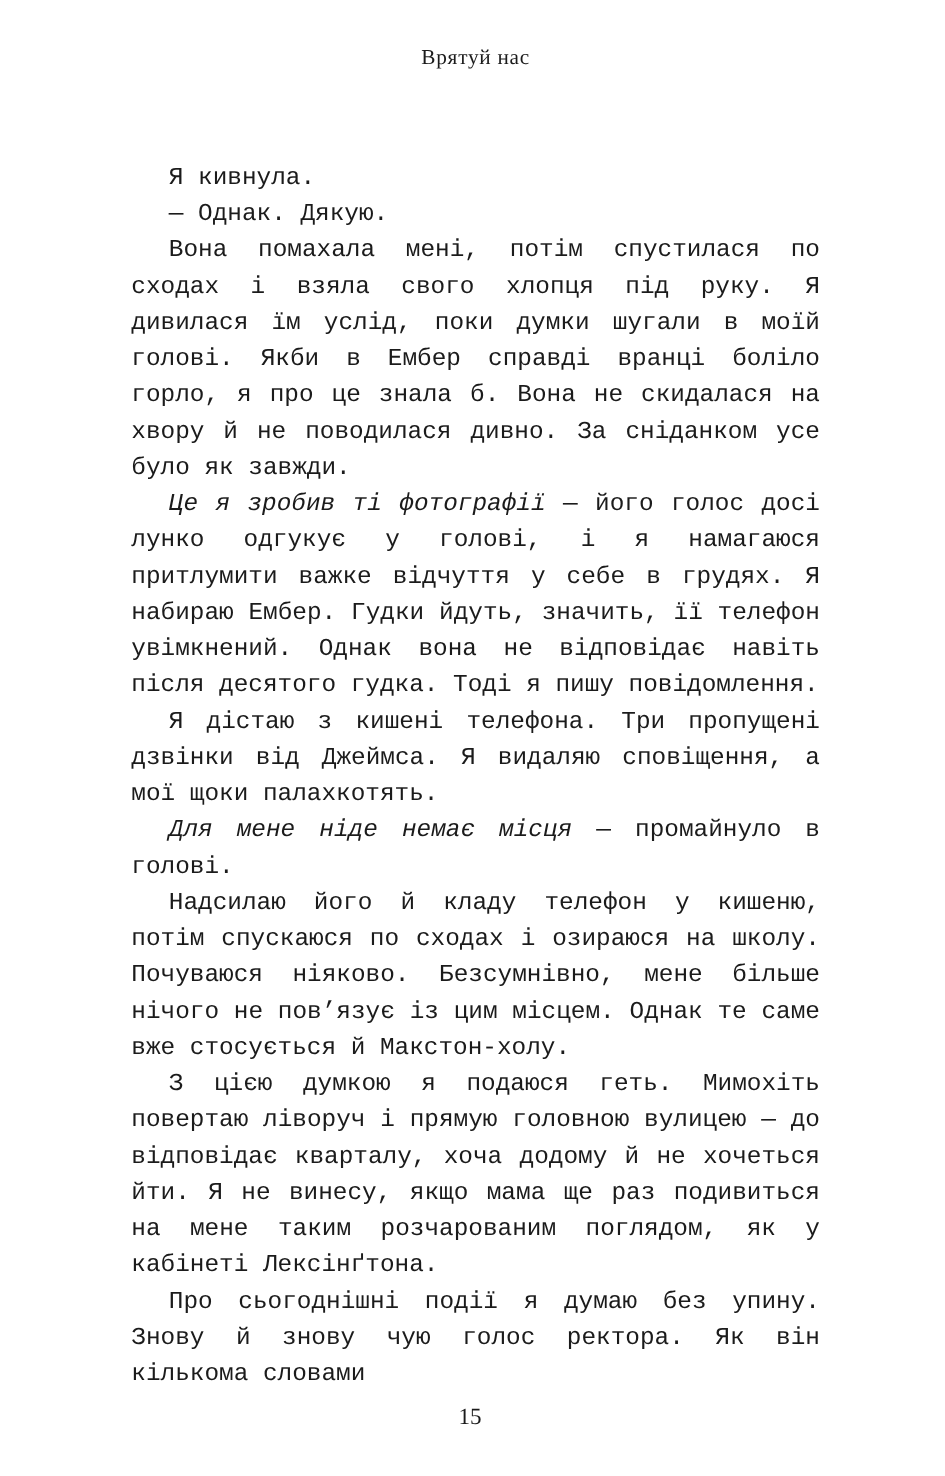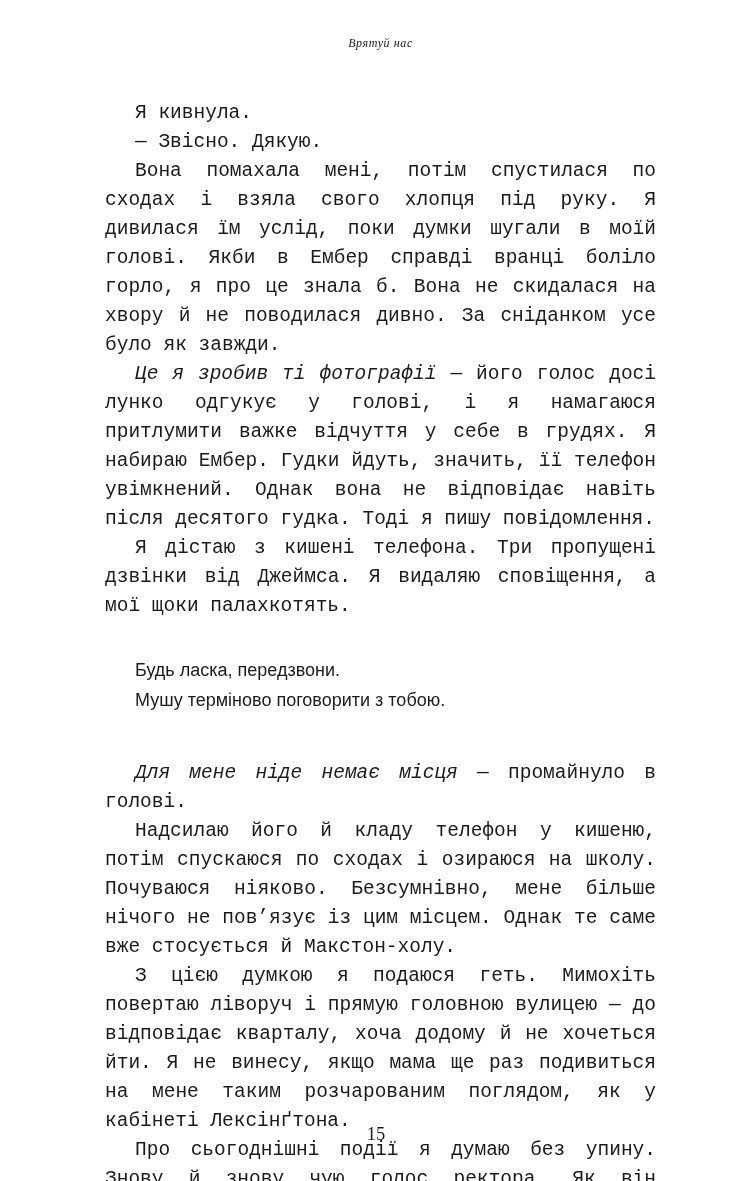--- a/index.html
+++ b/index.html
@@ -13,25 +13,24 @@
     height: 1181px;
     background: #ffffff;
     box-sizing: border-box;
     padding: 36px 100px 0 105px;
     font-family: "Liberation Serif", "DejaVu Serif", serif;
     color: #1b1b1b;
     overflow: hidden;
   }
   .running-header {
     text-align: center;
-    font-size: 12px;
+    font-size: 17px;
     letter-spacing: 0.6px;
     color: #1b1b1b;
-    margin-bottom: 48px;
-    font-style: italic;
+    margin-bottom: 72px;
   }
   .body-text {
     font-size: 19.5px;
     line-height: 29px;
     text-align: justify;
   }
   .para {
     margin: 0;
     text-indent: 30px;
     font-family: Liberation Mono, monospace;
@@ -60,28 +59,24 @@
   }
 </style>
 </head>
 <body>
 
 <div class="page">
   <div class="running-header">Врятуй нас</div>
 
   <div class="body-text">
       <p class="para">Я кивнула.</p>
-      <p class="para">— Звісно. Дякую.</p>
+      <p class="para">— Однак. Дякую.</p>
       <p class="para">Вона помахала мені, потім спустилася по сходах і взяла свого хлопця під руку. Я дивилася їм услід, поки думки шугали в моїй голові. Якби в Ембер справді вранці боліло горло, я про це знала б. Вона не скидалася на хвору й не поводилася дивно. За сніданком усе було як завжди.</p>
       <p class="para"><em>Це я зробив ті фотографії</em> — його голос досі лунко одгукує у голові, і я намагаюся притлумити важке відчуття у себе в грудях. Я набираю Ембер. Гудки йдуть, значить, її телефон увімкнений. Однак вона не відповідає навіть після десятого гудка. Тоді я пишу повідомлення.</p>
       <p class="para">Я дістаю з кишені телефона. Три пропущені дзвінки від Джеймса. Я видаляю сповіщення, а мої щоки палахкотять.</p>
-      <div class="message-block">
-        <div class="message-line">Будь ласка, передзвони.</div>
-        <div class="message-line">Мушу терміново поговорити з тобою.</div>
-      </div>
       <p class="para"><em>Для мене ніде немає місця</em> — промайнуло в голові.</p>
       <p class="para">Надсилаю його й кладу телефон у кишеню, потім спускаюся по сходах і озираюся на школу. Почуваюся ніяково. Безсумнівно, мене більше нічого не пов’язує із цим місцем. Однак те саме вже стосується й Макстон-холу.</p>
       <p class="para">З цією думкою я подаюся геть. Мимохіть повертаю ліворуч і прямую головною вулицею — до відповідає кварталу, хоча додому й не хочеться йти. Я не винесу, якщо мама ще раз подивиться на мене таким розчарованим поглядом, як у кабінеті Лексінґтона.</p>
       <p class="para">Про сьогоднішні події я думаю без упину. Знову й знову чую голос ректора. Як він кількома словами</p>
     </div>
 
   <div class="page-number">15</div>
 </div>
 
 </body></html>

